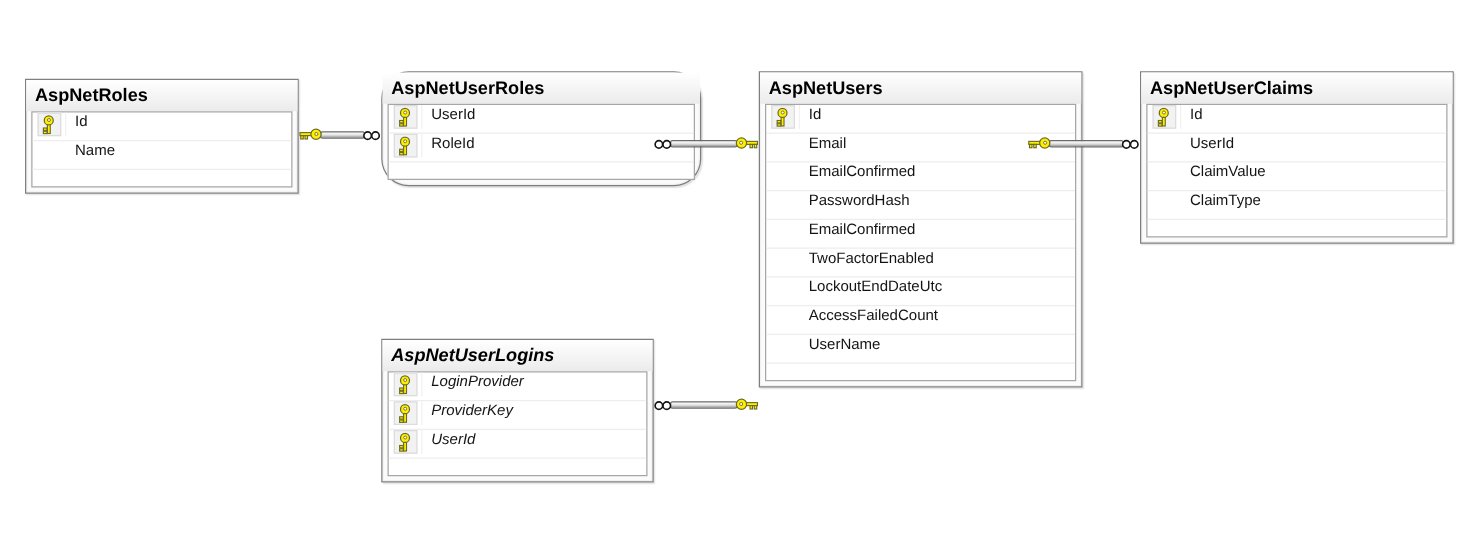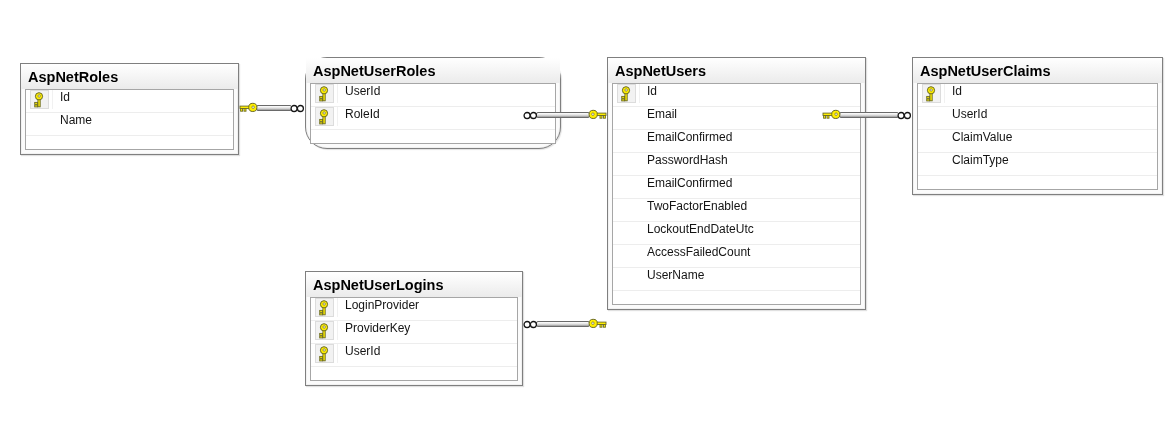--- a/index.html
+++ b/index.html
@@ -243,21 +243,21 @@
           <div class="icon-col"></div>
           <div class="col-name">ClaimValue</div>
         </div>
         <div class="table-row">
           <div class="icon-col"></div>
           <div class="col-name">ClaimType</div>
         </div>
         <div class="grid-spacer"></div>
       </div>
     </div>
-    <div class="table-node" style="left: 305px; top: 271px; width: 218px;">
+    <div class="table-node" style="left: 305px; top: 271px; width: 218px; font-style: italic;">
       <div class="table-header">
         <span class="table-title">AspNetUserLogins</span>
       </div>
       <div class="table-grid">
         <div class="table-row">
           <div class="icon-col">
             <div class="key-badge">
               <svg width="12" height="16" viewBox="0 0 12 16">
                 <rect x="4.9" y="6.5" width="2.3" height="8.3" fill="#ffee00" stroke="#6a6a25" stroke-width="0.9"></rect>
                 <rect x="1.7" y="10.4" width="2.9" height="1.9" fill="#ffee00" stroke="#6a6a25" stroke-width="0.9"></rect>

